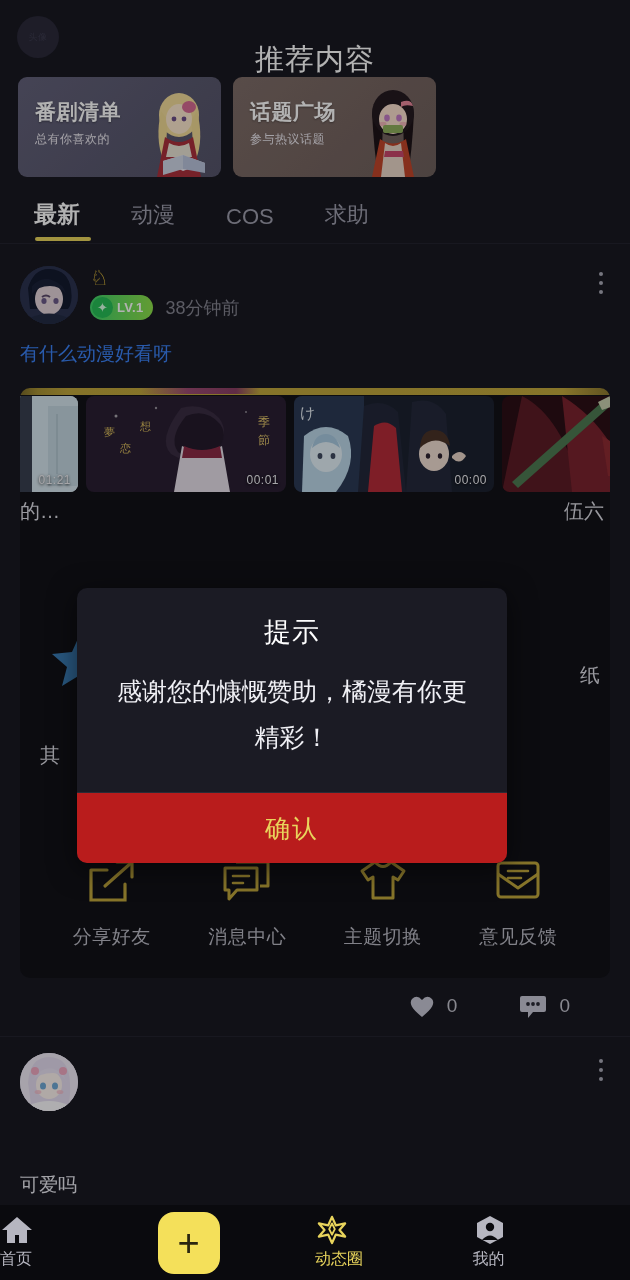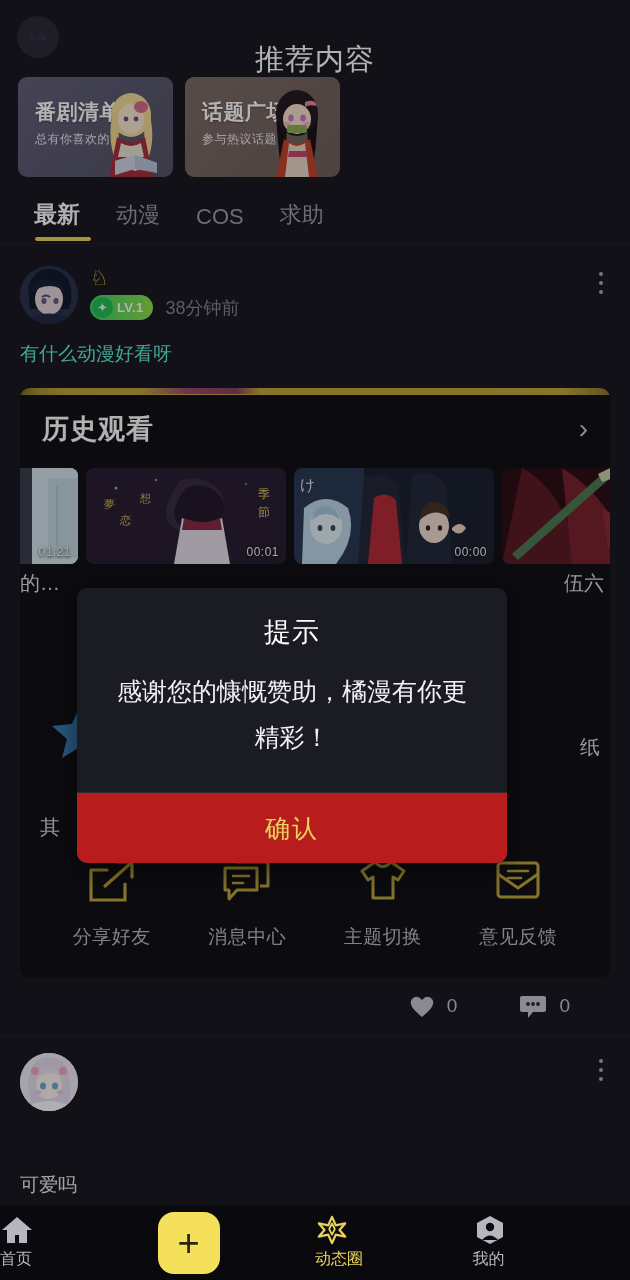--- a/index.html
+++ b/index.html
@@ -37,21 +37,21 @@
   }
 
   
   .banners {
     display:flex; gap:12px;
     padding:0 18px;
     margin-top:2px;
   }
   .banner {
     position:relative;
-    width:155px; height:100px;
+    width:203px; height:100px;
     border-radius:9px;
     overflow:hidden;
     flex:0 0 auto;
   }
   .banner-1 { background:linear-gradient(135deg,#63617a 0%,#5a596f 60%,#55546a 100%); }
   .banner-2 { background:linear-gradient(135deg,#7e6d68 0%,#756460 60%,#6e605c 100%); }
   .banner-title {
     position:absolute; left:17px; top:21px;
     font-size:21px; font-weight:bold; color:#ffffff;
     letter-spacing:.5px;
@@ -64,21 +64,21 @@
   }
   .banner-art {
     position:absolute; right:4px; bottom:0;
     width:78px; height:92px;
     pointer-events:none;
   }
 
   
   .tabs {
     display:flex; align-items:flex-end;
-    gap:36px;
+    gap:51px;
     padding:24px 0 0 34px;
     height:66px;
     background:#191922;
   }
   .tab {
     position:relative;
     font-size:22px; color:#9c9cab;
     padding-bottom:13px;
   }
   .tab.active { color:#ffffff; font-weight:bold; font-size:23px; }
@@ -128,21 +128,21 @@
   .lv-purple .lv-icon { background:#7a2fd0; color:#eddcff; }
   .post-time { font-size:18px; color:#83838f; }
   .post-more {
     position:absolute; right:26px; top:8px;
     width:6px;
     display:flex; flex-direction:column; gap:5px; align-items:center;
   }
   .post-more i { width:4px; height:4px; border-radius:50%; background:#a9a9b6; display:block; }
   .post-text {
     padding:4px 36px 0 20px;
-    font-size:19px; color:#5eead4;
+    font-size:19px; color:#3b82f6;
     line-height:28px;
   }
 
   
   .embed {
     position:relative;
     margin:20px 20px 0 20px;
     height:590px;
     border-radius:10px;
     background:#121218;
@@ -378,24 +378,20 @@
           <i></i>
           <i></i>
         </div>
       </div>
       <div class="post-text">有什么动漫好看呀</div>
 
       <div class="embed">
         <div class="embed-topbar"></div>
         <div class="embed-pink"></div>
 
-        <div class="embed-head">
-          <span class="embed-title">历史观看</span>
-          <span class="embed-chevron">›</span>
-        </div>
 
         <div class="thumb-row">
           <div class="thumb" style="width:70px;margin-left:-12px;">
             <svg width="82" height="96" viewBox="0 0 82 96">
               <rect width="82" height="96" fill="#cfe0e8"></rect>
               <rect x="0" y="0" width="24" height="96" fill="#39404f"></rect>
               <rect x="24" y="0" width="58" height="96" fill="#d5e4ec"></rect>
               <path d="M40 10 h30 v80 h-30z" fill="#c3d6e0"></path>
               <path d="M48 18 h2 v60 h-2z" fill="#b3c7d2"></path>
             </svg>

